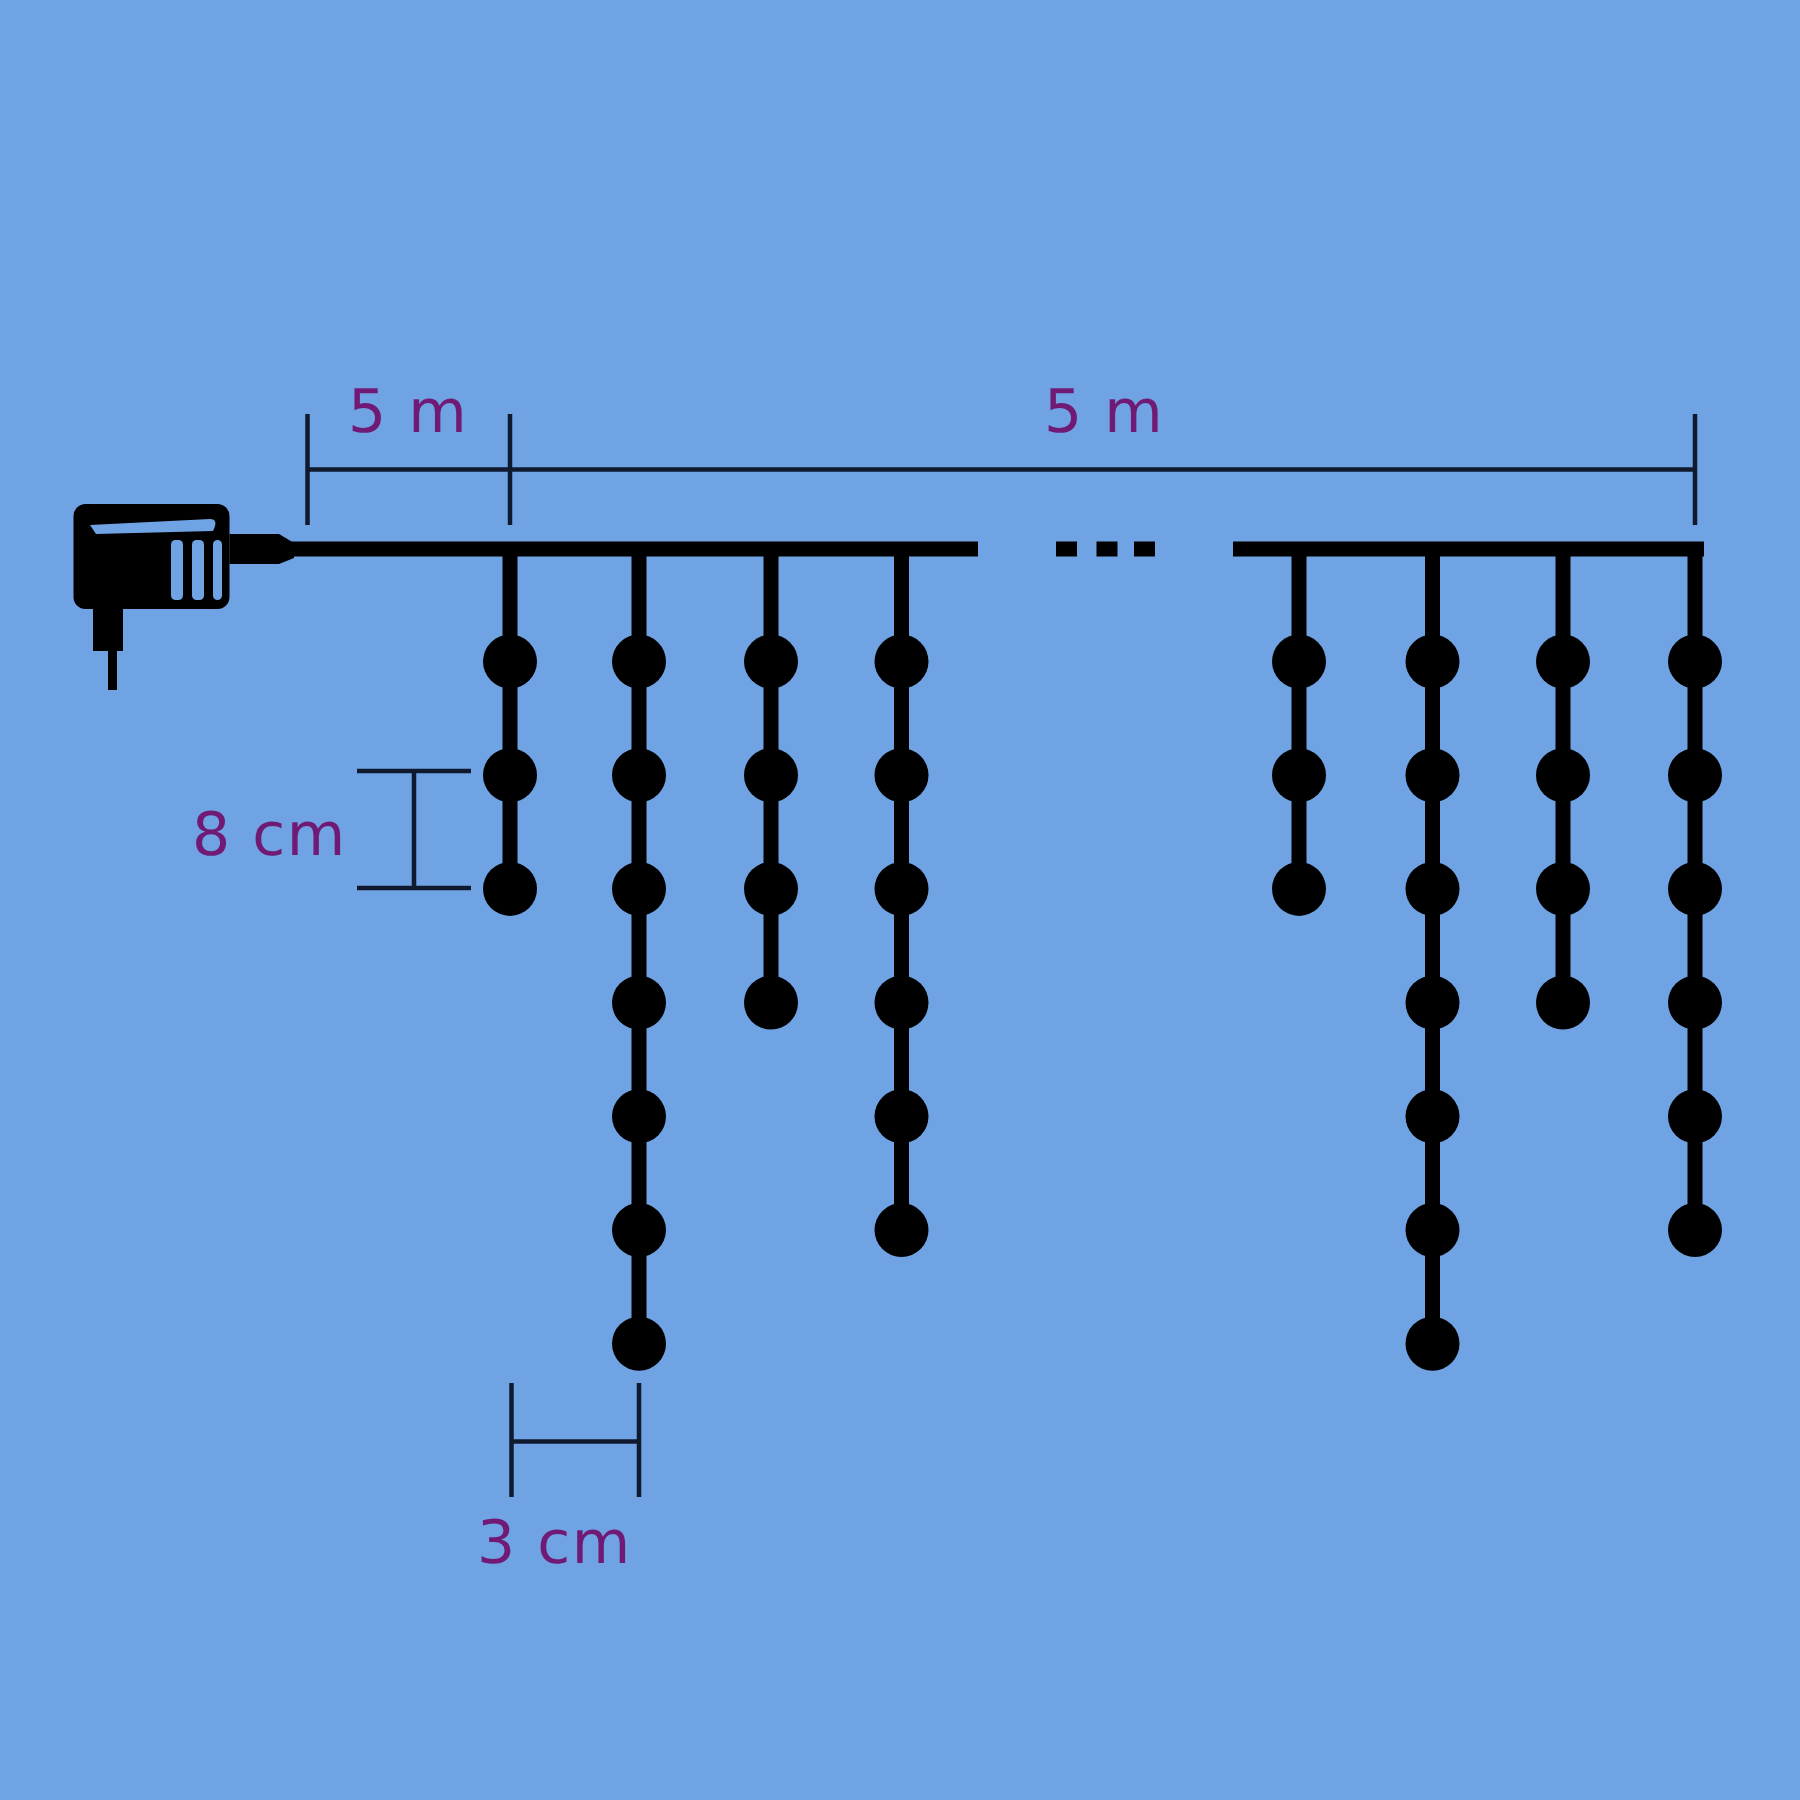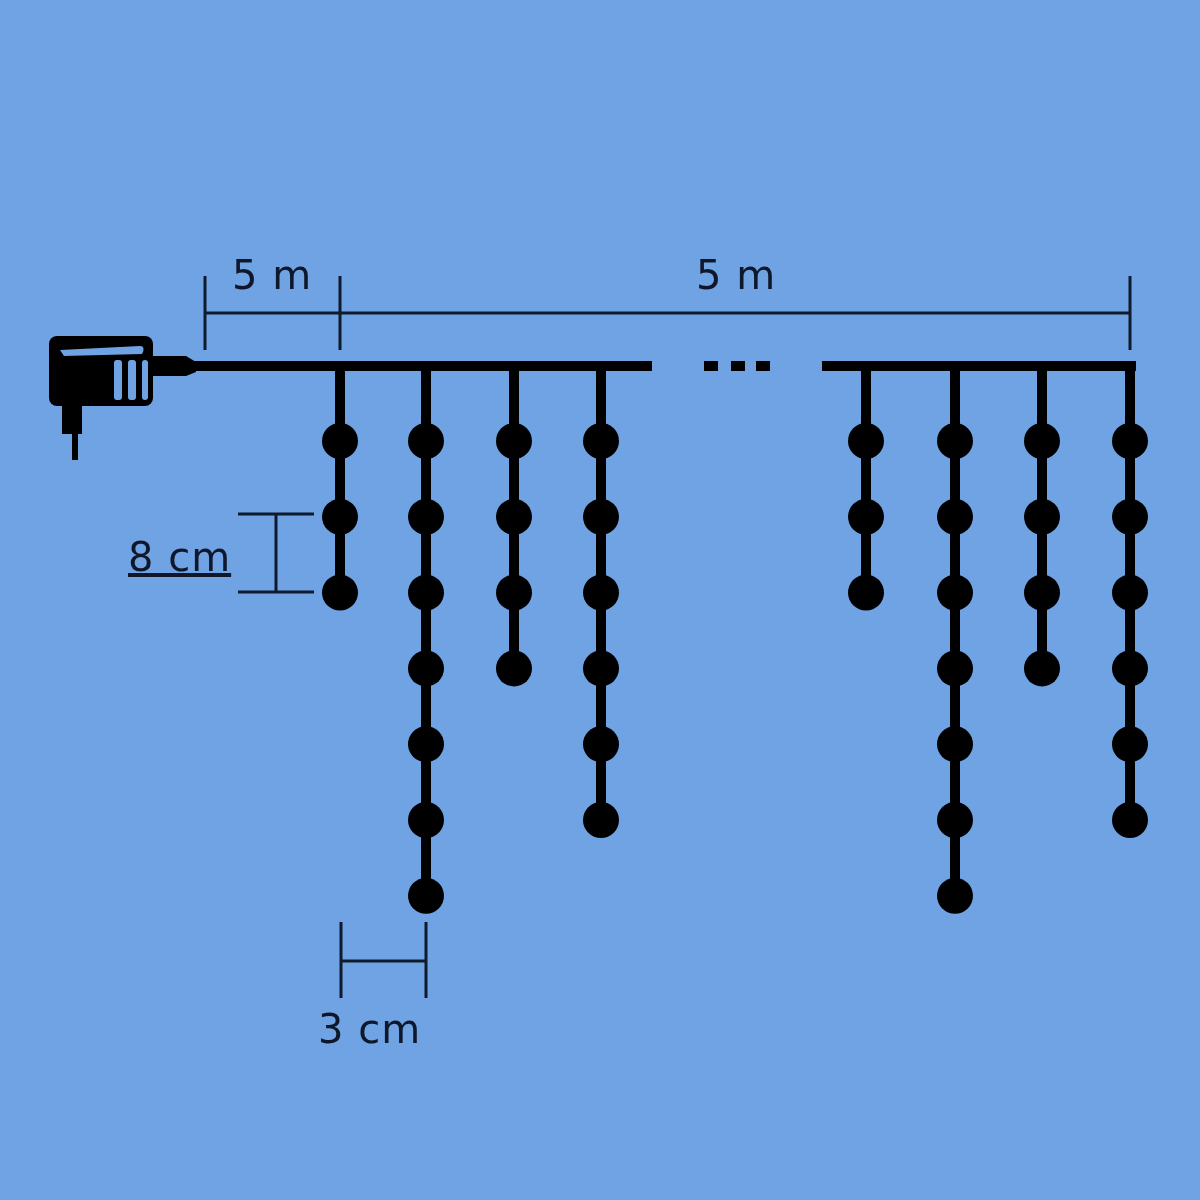--- a/index.html
+++ b/index.html
@@ -1,18 +1,18 @@
 <!DOCTYPE html>
 <html><head>
 <meta charset="utf-8">
 <style>
   html, body { margin: 0; padding: 0; }
   body { width: 1200px; height: 1200px; background: #70a3e3; overflow: hidden; position: relative; font-family: "DejaVu Sans", sans-serif; }
   svg { position: absolute; left: 0; top: 0; }
-  .lbl { position: absolute; color: #0f172a; font-size: 40px; font-family: "DejaVu Sans", sans-serif; white-space: nowrap; letter-spacing: 1px; }
+  .lbl { position: absolute; color: #701a75; font-size: 40px; font-family: "DejaVu Sans", sans-serif; white-space: nowrap; letter-spacing: 1px; }
 </style>
 </head>
 <body>
 
 <svg width="1200" height="1200" viewBox="0 0 1200 1200">
 
   <g>
     <rect x="49" y="336" width="104" height="70" rx="8" fill="#000"></rect>
     <path d="M60 350 L140 346 Q146 346 142 354 L64 356 Z" fill="#70a3e3"></path>
     <rect x="114" y="360" width="8" height="40" rx="3" fill="#70a3e3"></rect>
@@ -106,14 +106,14 @@
         <circle cx="1130" cy="592.6" r="18" fill="#000000"></circle>
         <circle cx="1130" cy="668.4" r="18" fill="#000000"></circle>
         <circle cx="1130" cy="744.2" r="18" fill="#000000"></circle>
         <circle cx="1130" cy="820" r="18" fill="#000000"></circle>
       </g>
     </g>
 </svg>
 
 <div class="lbl" style="left:232px;top:252px;">5 m</div>
 <div class="lbl" style="left:696px;top:252px;">5 m</div>
-<div class="lbl" style="left:128px;top:534px;text-decoration:underline;">8 cm</div>
+<div class="lbl" style="left:128px;top:534px;">8 cm</div>
 <div class="lbl" style="left:318px;top:1006px;">3 cm</div>
 
 </body></html>

